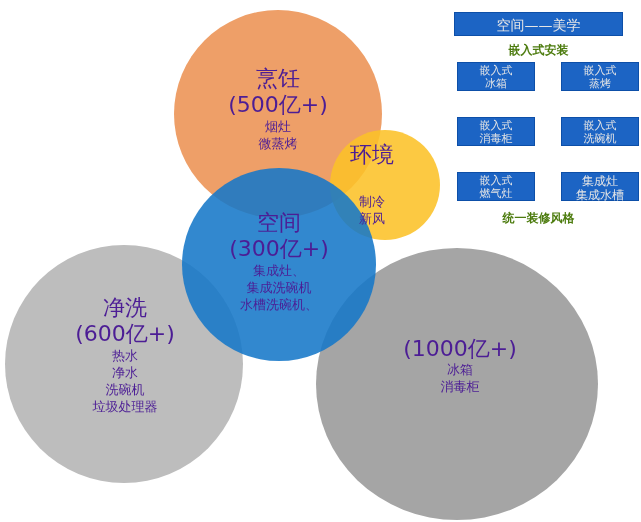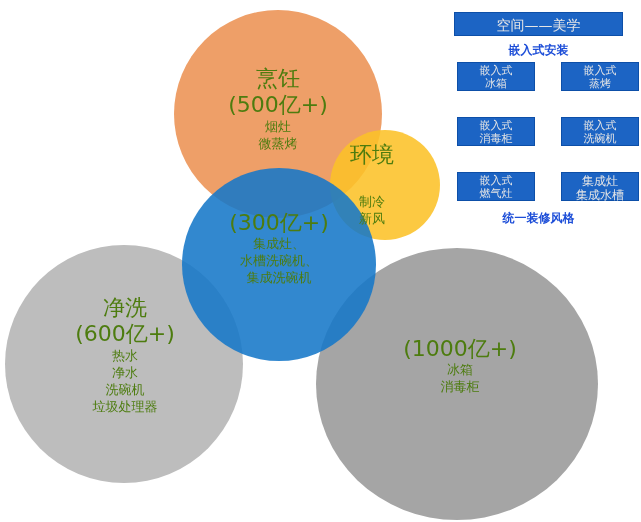--- a/index.html
+++ b/index.html
@@ -1,25 +1,25 @@
 <!DOCTYPE html>
 <html><head>
 <meta charset="utf-8">
 <style>
   html, body { margin:0; padding:0; background:#ffffff; }
   body { width:641px; height:522px; position:relative; overflow:hidden; font-family:"DejaVu Sans","Liberation Sans",sans-serif; }
   .circle { position:absolute; border-radius:50%; }
-  .label-block { position:absolute; color:#4d7c0f; text-align:center; line-height:1.2; }
+  .label-block { position:absolute; color:#4c1d95; text-align:center; line-height:1.2; }
   .title { font-size:22px; }
   .amount { font-size:22px; letter-spacing:0px; }
   .items div { font-size:13px; line-height:17px;font-family:Liberation Mono, monospace; }
   .panel { position:absolute; left:454px; top:12px; width:169px; }
   .bar { background:#1c64c4; color:#e5e5e5; text-align:center; box-sizing:border-box; border:1px solid #0d4fa8; }
   .panel-header { height:24px; line-height:24px; font-size:14px; }
-  .section-title { text-align:center; color:#1d4ed8; font-size:12px; font-weight:bold; }
+  .section-title { text-align:center; color:#4d7c0f; font-size:12px; font-weight:bold; }
   .grid { display:grid; grid-template-columns:78px 78px; column-gap:9px; row-gap:5px; margin-left:3px;gap:26px; }
   .cell { height:29px; font-size:11px; line-height:13px; padding-top:1px; }
   .cell.big { font-size:12px; line-height:14px; }
   .bottom-bar { height:20px; line-height:20px; font-size:12px; }
 </style>
 </head>
 <body>
 
 <div class="circle" style="left:5px; top:245px; width:238px; height:238px; background:#bdbdbd;"></div>
 <div class="circle" style="left:316px; top:248px; width:282px; height:272px; background:#a5a5a5;"></div>
@@ -38,25 +38,26 @@
 
 <div class="label-block" style="left:332px; top:142px; width:80px;">
   <div class="title">环境</div>
   <div class="items" style="margin-top:26px;">
     <div>制冷</div>
     <div>新风</div>
   </div>
 </div>
 
 <div class="label-block" style="left:200px; top:210px; width:158px;">
+  <div class="title">空间</div>
   <div class="amount">(300亿+)</div>
   <div class="items">
     <div>集成灶、</div>
+    <div>集成洗碗机</div>
     <div>水槽洗碗机、</div>
-    <div>集成洗碗机</div>
   </div>
 </div>
 
 <div class="label-block" style="left:50px; top:295px; width:150px;">
   <div class="title">净洗</div>
   <div class="amount">(600亿+)</div>
   <div class="items">
     <div>热水</div>
     <div>净水</div>
     <div>洗碗机</div>

